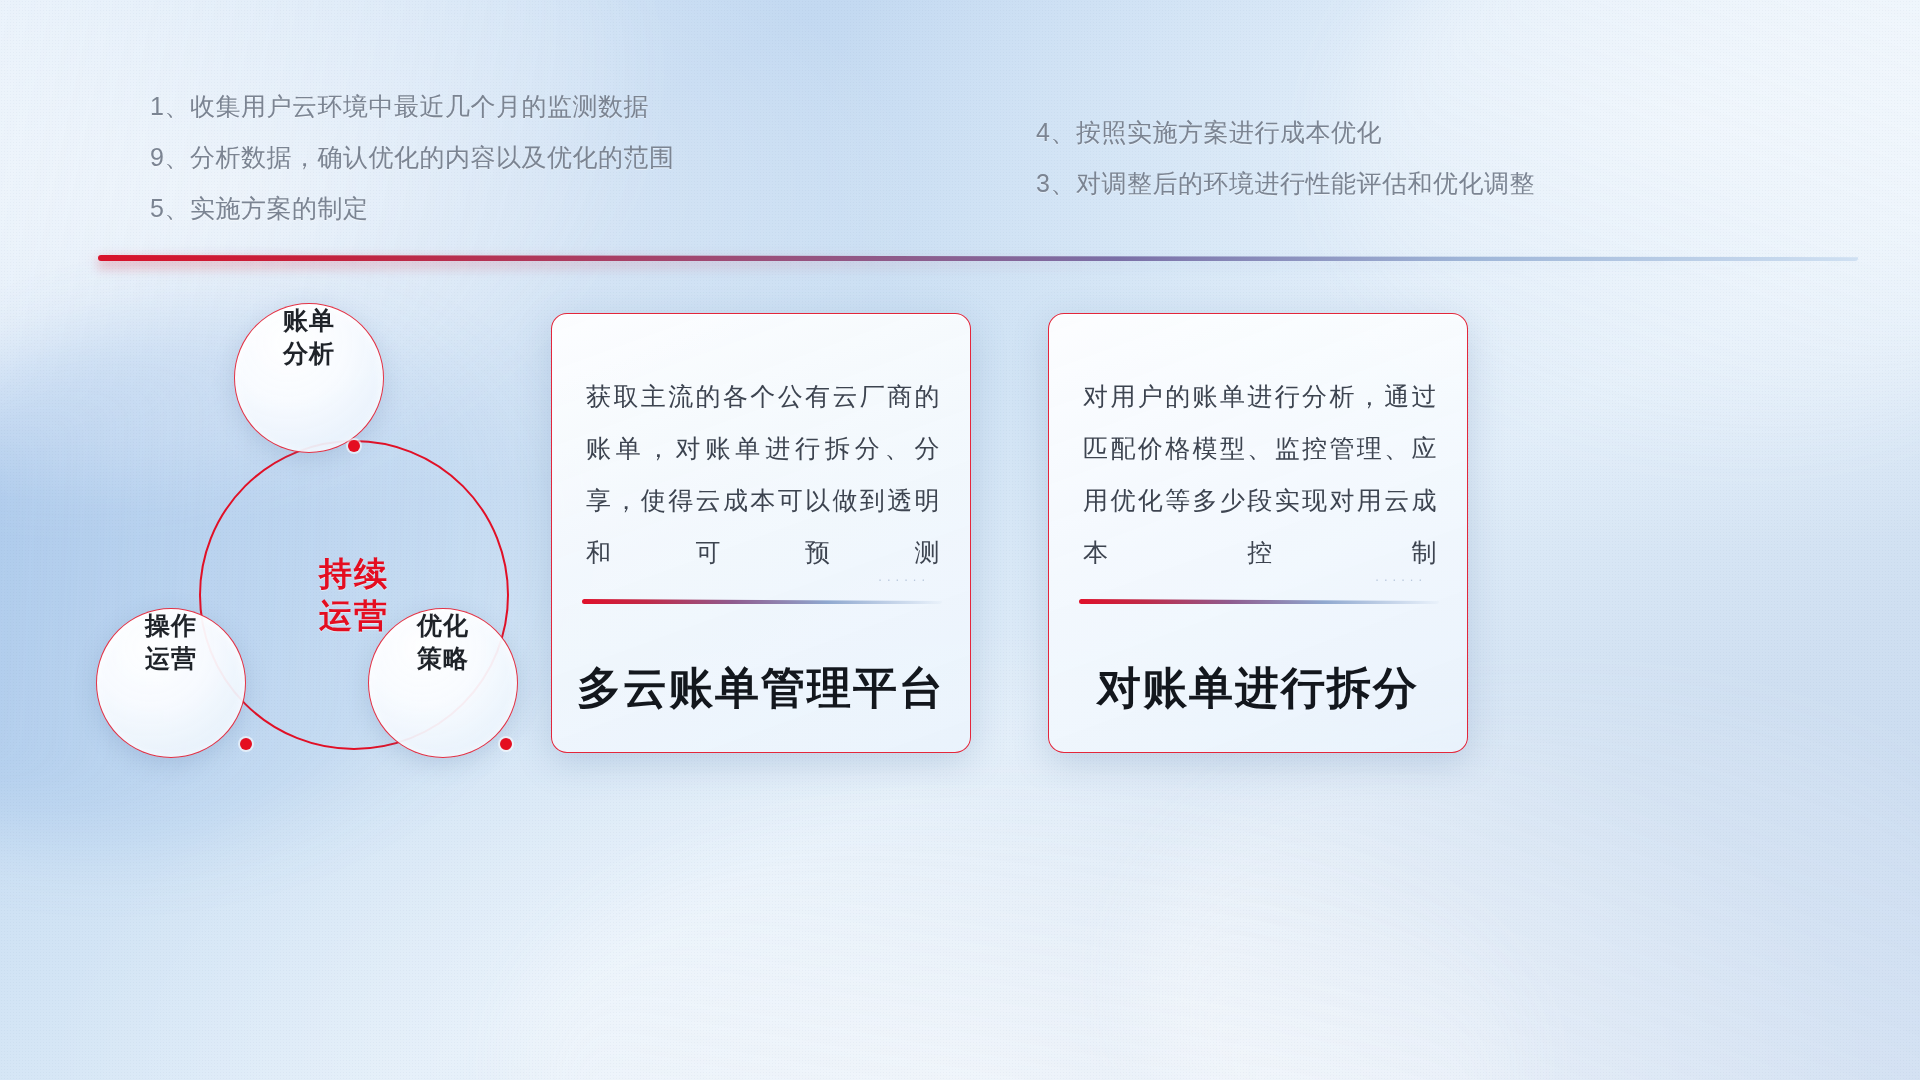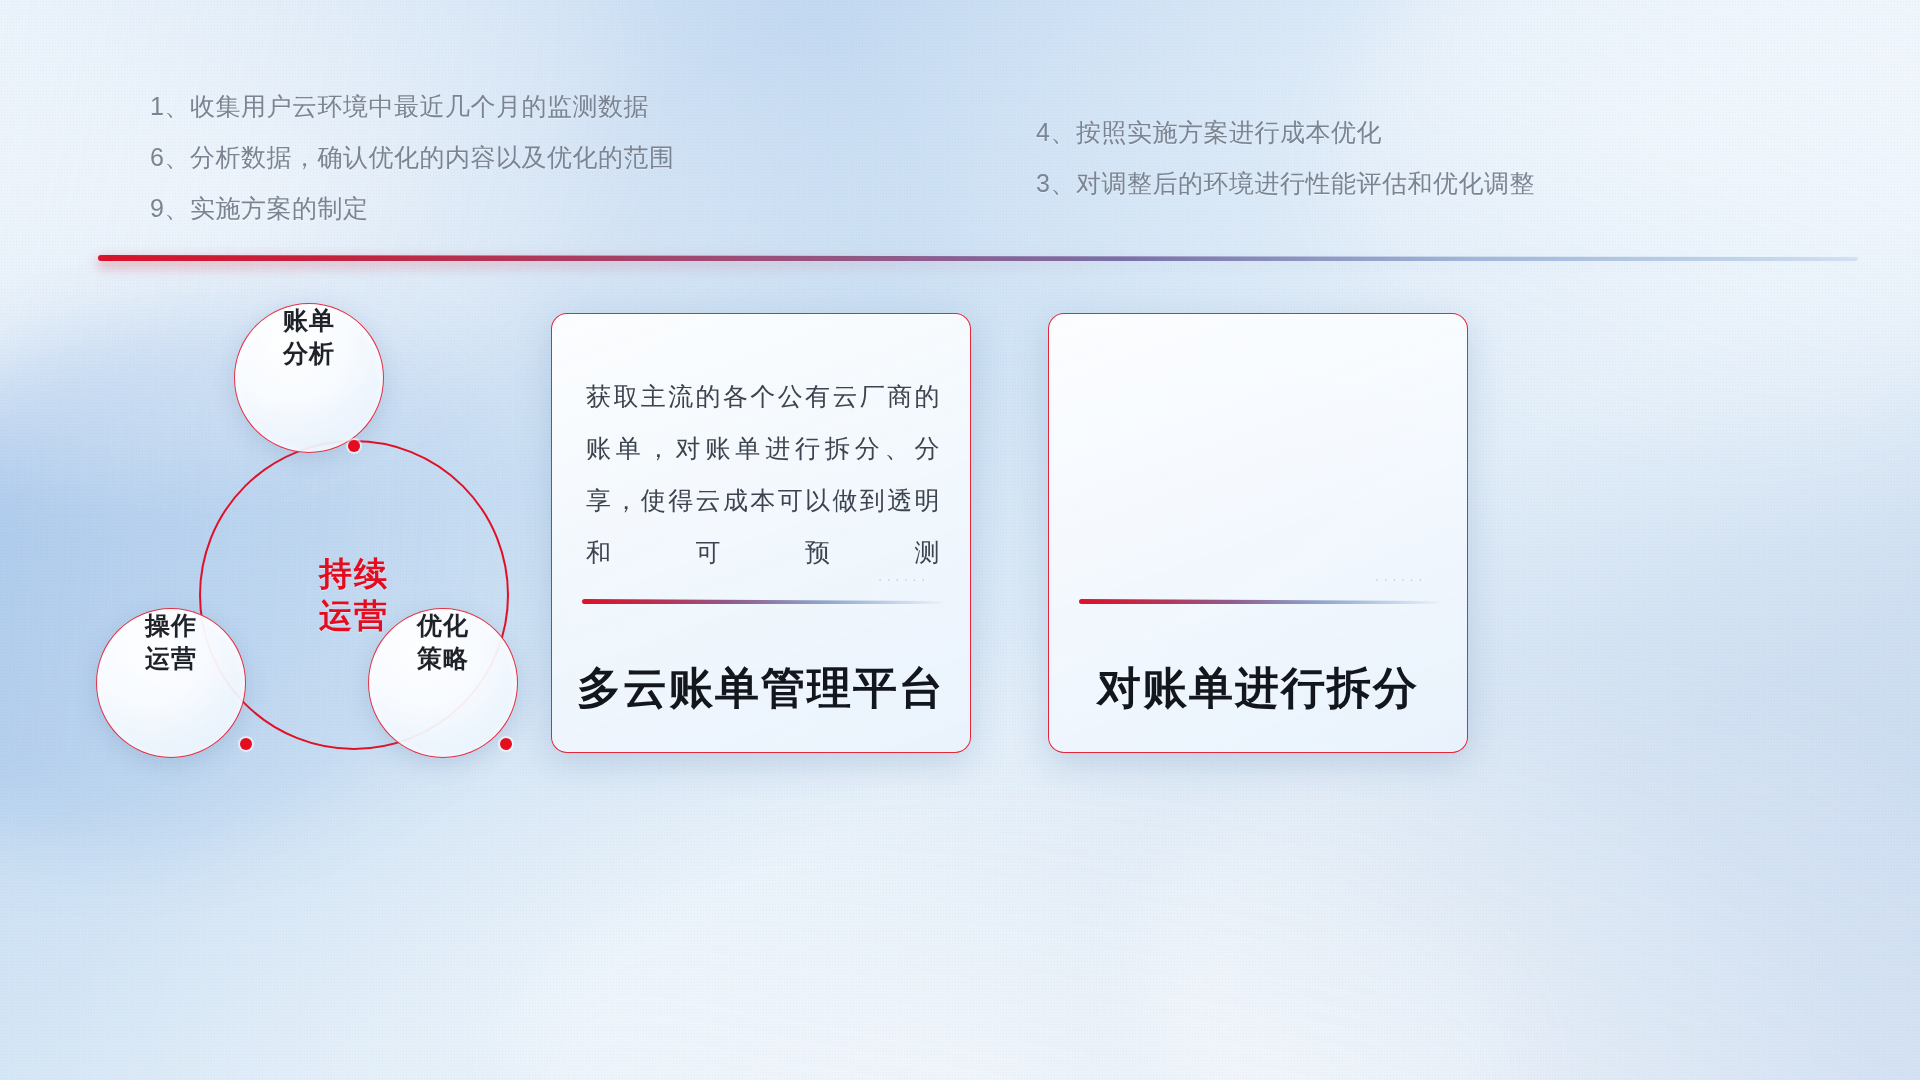--- a/index.html
+++ b/index.html
@@ -146,22 +146,22 @@
   <div class="bg-streak s1"></div>
   <div class="bg-streak s2"></div>
   <div class="bg-streak s3"></div>
   <div class="bg-streak s4"></div>
   <div class="bg-streak s5"></div>
   <div class="bg-noise"></div>
 
   <div class="lists">
     <div class="list-col list-left">
       <div class="list-item">1、收集用户云环境中最近几个月的监测数据</div>
-      <div class="list-item">6、分析数据，确认优化的内容以及优化的范围</div>
-      <div class="list-item">9、实施方案的制定</div>
+      <div class="list-item">9、分析数据，确认优化的内容以及优化的范围</div>
+      <div class="list-item">5、实施方案的制定</div>
     </div>
     <div class="list-col list-right">
       <div class="list-item">4、按照实施方案进行成本优化</div>
       <div class="list-item">3、对调整后的环境进行性能评估和优化调整</div>
     </div>
   </div>
 
   <div class="divider-glow"></div>
   <div class="divider"></div>
 
@@ -187,18 +187,19 @@
   </div>
 
   <div class="card card-1">
     <div class="card-body">获取主流的各个公有云厂商的账单，对账单进行拆分、分享，使得云成本可以做到透明和可预测</div>
     <div class="card-dots">......</div>
     <div class="card-rule"></div>
     <div class="card-title">多云账单管理平台</div>
   </div>
 
   <div class="card card-2">
+    <div class="card-body">对用户的账单进行分析，通过匹配价格模型、监控管理、应用优化等多少段实现对用云成本控制</div>
     <div class="card-dots">......</div>
     <div class="card-rule"></div>
     <div class="card-title">对账单进行拆分</div>
   </div>
 
 </div>
 
 </body></html>

